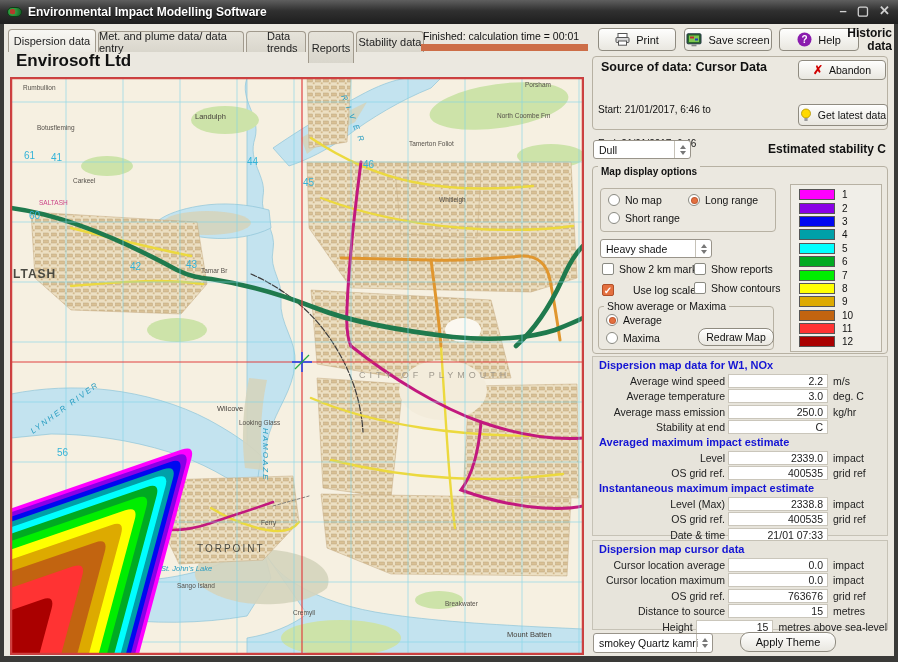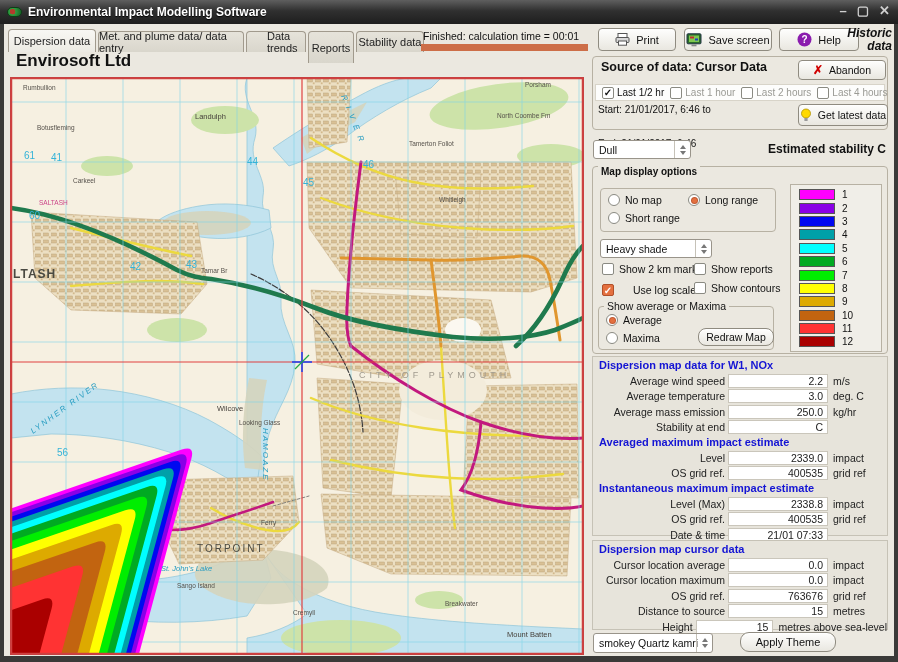--- a/index.html
+++ b/index.html
@@ -26,21 +26,21 @@
   .tab.active { background:linear-gradient(#f8f7f3,#eceae3); z-index:2; }
   .statustext { position:absolute; left:423px; top:30px; font-size:10.5px; color:#111; }
   .statusbar { position:absolute; left:421px; top:44px; width:167px; height:7px; background:#cd6e48; }
 
   
   .btn { position:absolute; display:flex; align-items:center; justify-content:center; gap:6px;
     background:linear-gradient(#fefefd,#e9e7e0); border:1px solid #8f8b80; border-radius:4px;
     font-size:11px; color:#111; box-shadow:inset 0 1px 0 #fff; cursor:default; }
   .btn.small { font-size:10.5px; }
   .historic { position:absolute; right:6px; top:27px; width:62px; text-align:right;
-    font-weight:bold; font-size:12px; line-height:13px; color:#111;font-style:italic; }
+    font-weight:bold; font-size:12px; line-height:13px; color:#111; }
 
   .company { position:absolute; left:16px; top:51px; font-size:17px; font-weight:bold; color:#111; }
 
   
   .mapwrap { position:absolute; left:10px; top:77px; width:574px; height:578px;
     border:1px solid #c84040; background:#f6f0e1; }
   svg text { font-family:"Liberation Sans", sans-serif; }
   .lbl-big   { font-size:12px; font-weight:bold; fill:#4a4a42; letter-spacing:1px; }
   .lbl-town  { font-size:10px; fill:#4a4a42; letter-spacing:2px; }
   .lbl-v     { font-size:6.5px; fill:#55504a; }
@@ -298,38 +298,20 @@
       <rect x="0.5" y="0.5" width="571" height="575" fill="none" stroke="#d04040" stroke-width="1.5"></rect>
     </svg>
   </div>
 
   <div class="group" style="left:592px;top:56px;width:296px;height:74px;"></div>
   <div class="gtitle" style="left:598px;top:60px;font-size:12.5px;">Source of data:  Cursor Data</div>
   <div class="btn small" style="left:798px;top:60px;width:88px;height:20px;">
     <span class="icon" style="color:#d00000;font-weight:bold;font-size:12px;">✗</span>
     <span>Abandon</span>
   </div>
-  <div class="whitestrip" style="left:595px;top:84px;width:290px;height:17px;">
-    <span class="cbitem on-label">
-      <span class="cbox wtick on"></span>
-      <span>Last 1/2 hr</span>
-      </span>
-    <span class="cbitem">
-      <span class="cbox wtick"></span>
-      <span>Last 1 hour</span>
-      </span>
-    <span class="cbitem">
-      <span class="cbox wtick"></span>
-      <span>Last 2 hours</span>
-      </span>
-    <span class="cbitem">
-      <span class="cbox wtick"></span>
-      <span>Last 4 hours</span>
-      </span>
-  </div>
   <div class="smalltext" style="left:598px;top:104px;font-size:10px;">Start: 21/01/2017, 6:46 to</div>
   <div class="smalltext" style="left:598px;top:103px;font-size:10px;margin-top:35px;">End: 21/01/2017, 6:46</div>
   <div class="btn small" style="left:798px;top:104px;width:90px;height:22px;">
     <svg class="icon" width="12" height="14" viewBox="0 0 12 14">
       <circle cx="6" cy="5.5" r="4.5" fill="#ffd900" stroke="#b09000" stroke-width="0.8"></circle>
       <rect x="4.4" y="10" width="3.2" height="3" fill="#999"></rect>
     </svg>
     <span>Get latest data</span>
   </div>
 

